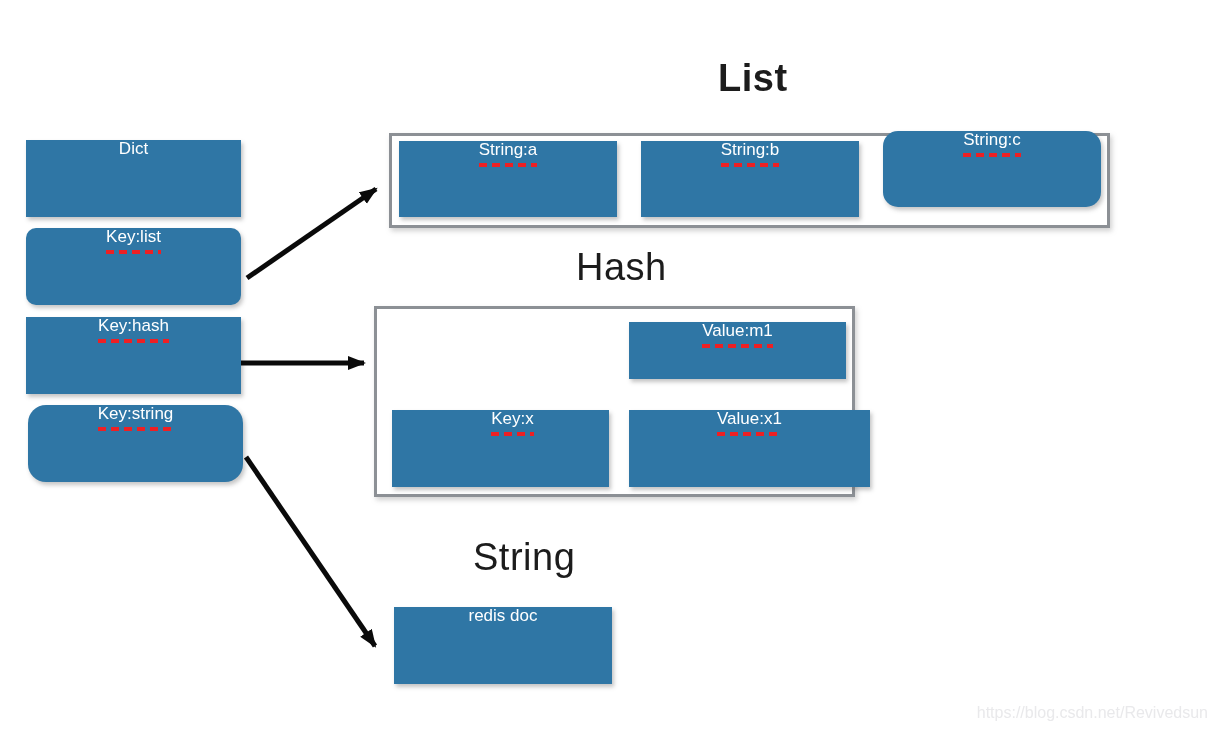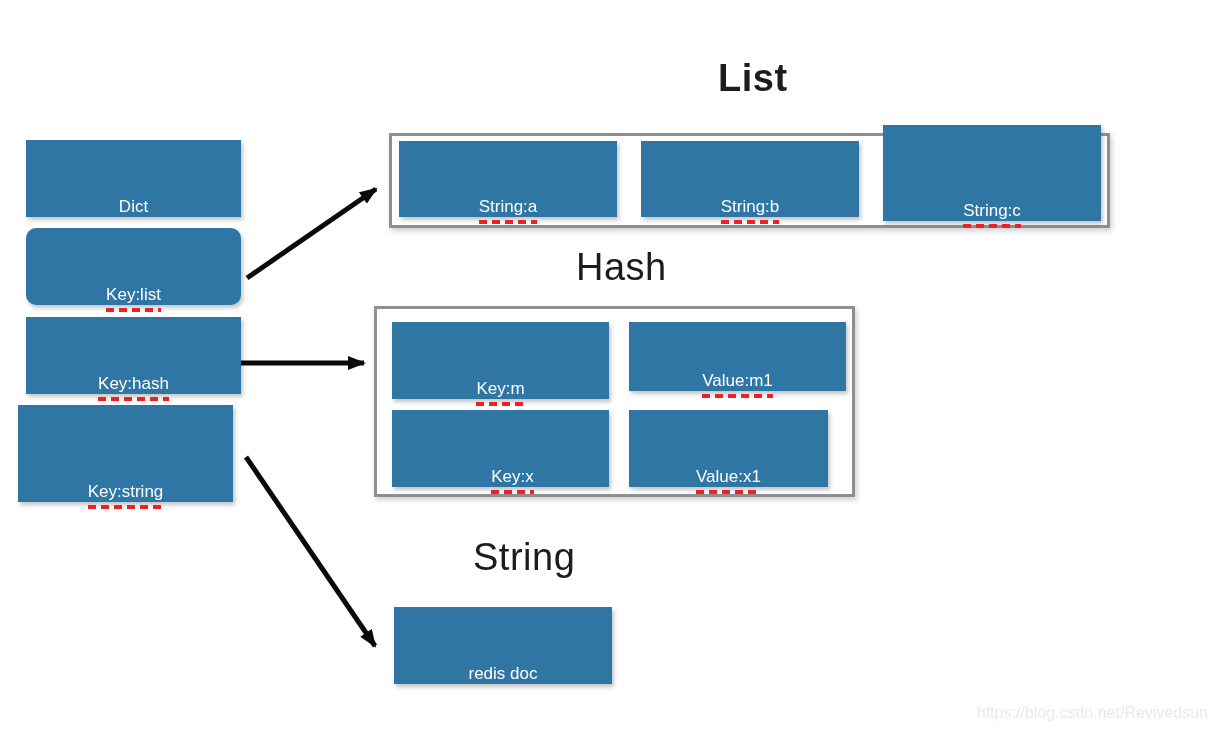--- a/index.html
+++ b/index.html
@@ -21,21 +21,21 @@
     height: 731px;
     background: #ffffff;
     overflow: hidden;
   }
 
   .bluebox {
     position: absolute;
     background: var(--box-blue);
     box-shadow: 2px 3px 4px rgba(90, 90, 90, 0.35);
     display: flex;
-    align-items: flex-end;
+    align-items: flex-start;
     justify-content: center;
   }
 
   .boxlabel {
     display: inline-block;
     color: var(--box-text);
     font-size: 17px;
     line-height: 1.1;
     white-space: nowrap;
   }
@@ -100,44 +100,41 @@
 
   <div class="bluebox" style="left:26px; top:140px; width:215px; height:77px;">
     <span class="boxlabel">Dict</span>
   </div>
   <div class="bluebox" style="left:26px; top:228px; width:215px; height:77px;border-radius:10px;">
     <span class="boxlabel spell">Key:list</span>
   </div>
   <div class="bluebox" style="left:26px; top:317px; width:215px; height:77px;">
     <span class="boxlabel spell">Key:hash</span>
   </div>
-  <div class="bluebox" style="left:18px; top:405px; width:215px; height:97px;">
+  <div class="bluebox" style="left:28px; top:405px; width:215px; height:77px;border-radius:18px;">
     <span class="boxlabel spell">Key:string</span>
   </div>
 
   <div class="bluebox" style="left:399px; top:141px; width:218px; height:76px;">
     <span class="boxlabel spell">String:a</span>
   </div>
   <div class="bluebox" style="left:641px; top:141px; width:218px; height:76px;">
     <span class="boxlabel spell">String:b</span>
   </div>
-  <div class="bluebox" style="left:883px; top:125px; width:218px; height:96px;">
+  <div class="bluebox" style="left:883px; top:131px; width:218px; height:76px;border-radius:15px;">
     <span class="boxlabel spell">String:c</span>
   </div>
 
-  <div class="bluebox" style="left:392px; top:322px; width:217px; height:77px;">
-    <span class="boxlabel spell">Key:m</span>
-  </div>
-  <div class="bluebox" style="left:629px; top:322px; width:217px; height:69px;">
+  <div class="bluebox" style="left:629px; top:322px; width:217px; height:57px;">
     <span class="boxlabel spell">Value:m1</span>
   </div>
   <div class="bluebox" style="left:392px; top:410px; width:217px; height:77px;padding-left:24px;">
     <span class="boxlabel spell">Key:x</span>
   </div>
-  <div class="bluebox" style="left:629px; top:410px; width:199px; height:77px;">
+  <div class="bluebox" style="left:629px; top:410px; width:241px; height:77px;">
     <span class="boxlabel spell">Value:x1</span>
   </div>
 
   <div class="bluebox" style="left:394px; top:607px; width:218px; height:77px;">
     <span class="boxlabel">redis doc</span>
   </div>
 
   <svg class="arrows" viewBox="0 0 1212 731">
     <defs>
       <marker id="ah" markerUnits="userSpaceOnUse" markerWidth="20" markerHeight="16" refX="16" refY="7" orient="auto">

